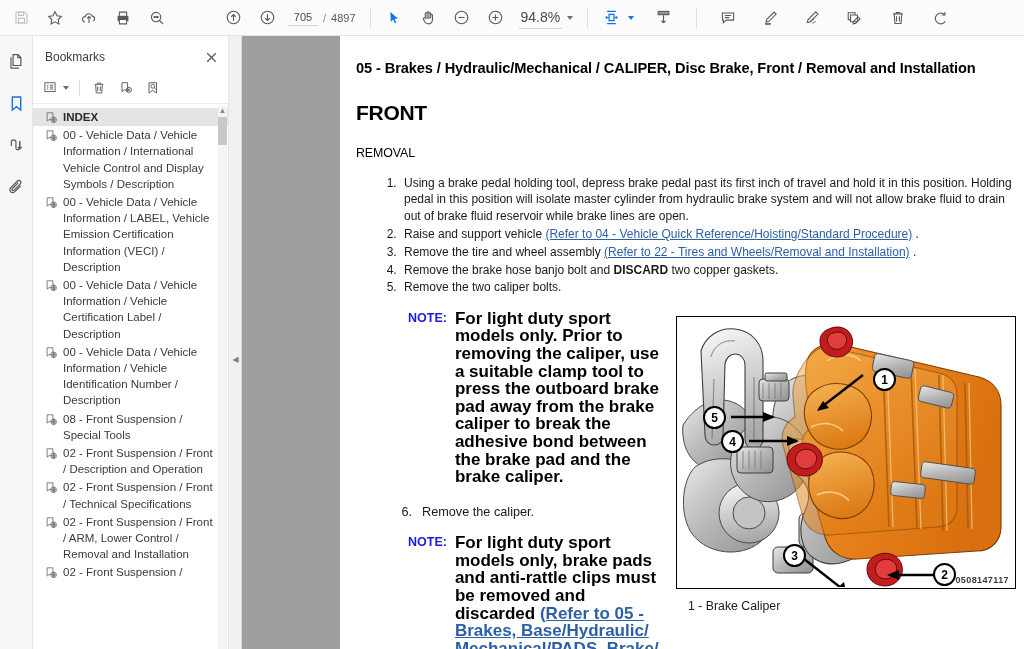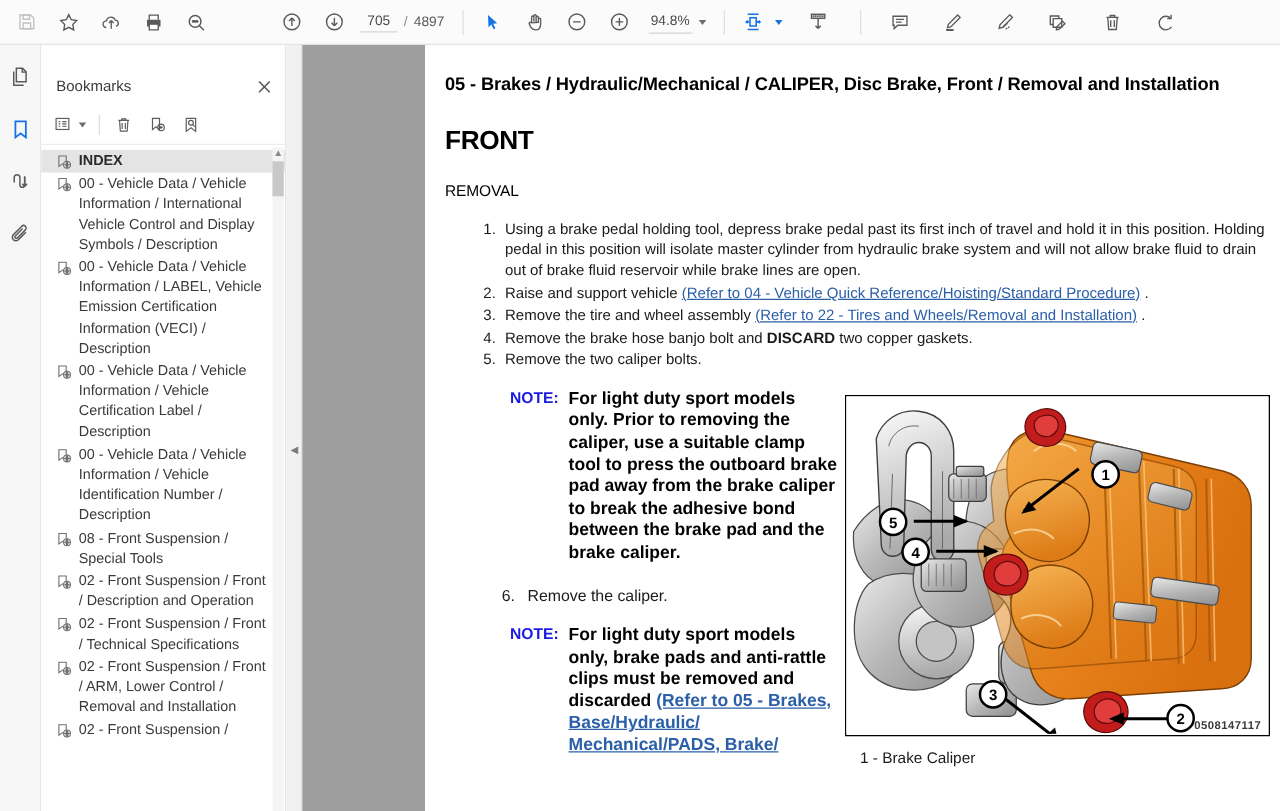--- a/index.html
+++ b/index.html
@@ -35,21 +35,21 @@
     font-size: 11px; color: #5a5a5a; margin: 0 4px;
   }
   .pg-box {
     min-width: 30px; text-align: center;
     padding: 2px 3px; font-size: 11px; color: #4a4a4a;
     border-bottom: 1px solid #d6d6d6;
   }
   .pg-sep { color: #8a8a8a; font-size: 11px; }
   .pg-total { font-size: 11px; color: #5a5a5a; }
   .zoom-val {
-    font-size: 11px; color: #4a4a4a; padding: 2px 2px 3px 2px;
+    font-size: 14px; color: #4a4a4a; padding: 2px 2px 3px 2px;
     border-bottom: 1px solid #d6d6d6; min-width: 34px; text-align: center;
   }
   .caret { width: 0; height: 0; border-left: 3.5px solid transparent; border-right: 3.5px solid transparent; border-top: 4px solid #6d6d6d; margin-left: 5px; }
   .caret.blue { border-top-color: #1473e6; }
 
   
   .body { flex: 1; display: flex; min-height: 0; position: relative; }
 
   
   .rail {
@@ -71,21 +71,21 @@
   .bm-panel {
     width: 196px; min-width: 196px;
     background: #ffffff;
     display: flex; flex-direction: column;
     border-right: 1px solid #e6e6e6;
     position: relative;
   }
   .bm-head {
     height: 30px; display: flex; align-items: center;
     padding: 0 8px 0 12px; justify-content: space-between;
-    margin-top: 18px;
+    margin-top: 6px;
   }
   .bm-title { font-size: 12px; color: #3c3c3c; }
   .bm-close { color: #5a5a5a; cursor: pointer; display: flex; width: 18px; height: 18px; align-items: center; justify-content: center; }
   .bm-tools {
     height: 32px; display: flex; align-items: center; gap: 1px;
     padding: 0 6px; border-bottom: 1px solid #ededed;
   }
   .bm-tool {
     width: 26px; height: 24px; display: flex; align-items: center; justify-content: center;
     color: #5d5d5d; cursor: pointer;
@@ -159,21 +159,21 @@
   .note-block {
     display: flex; gap: 8px;
     margin: 14px 0 0 52px;
     max-width: 262px;
   }
   .note-lbl {
     color: #1a1ae0; font-weight: bold; font-size: 12.5px; line-height: 17.6px;
     flex: 0 0 auto;
   }
   .note-txt {
-    color: #000; font-weight: bold; font-size: 14px; line-height: 17.6px;
+    color: #000; font-weight: bold; font-size: 17px; line-height: 17.6px;
   }
   .note-txt .lnk2 { color: #2b5fa8; text-decoration: underline; font-weight: bold; }
   .step6 {
     margin: 18px 0 0 44px; font-size: 12.7px; line-height: 16.4px; color: #1a1a1a;
     display: flex; gap: 10px;
   }
   .step6 .num { width: 12px; text-align: right; }
 
   
   .figure {

